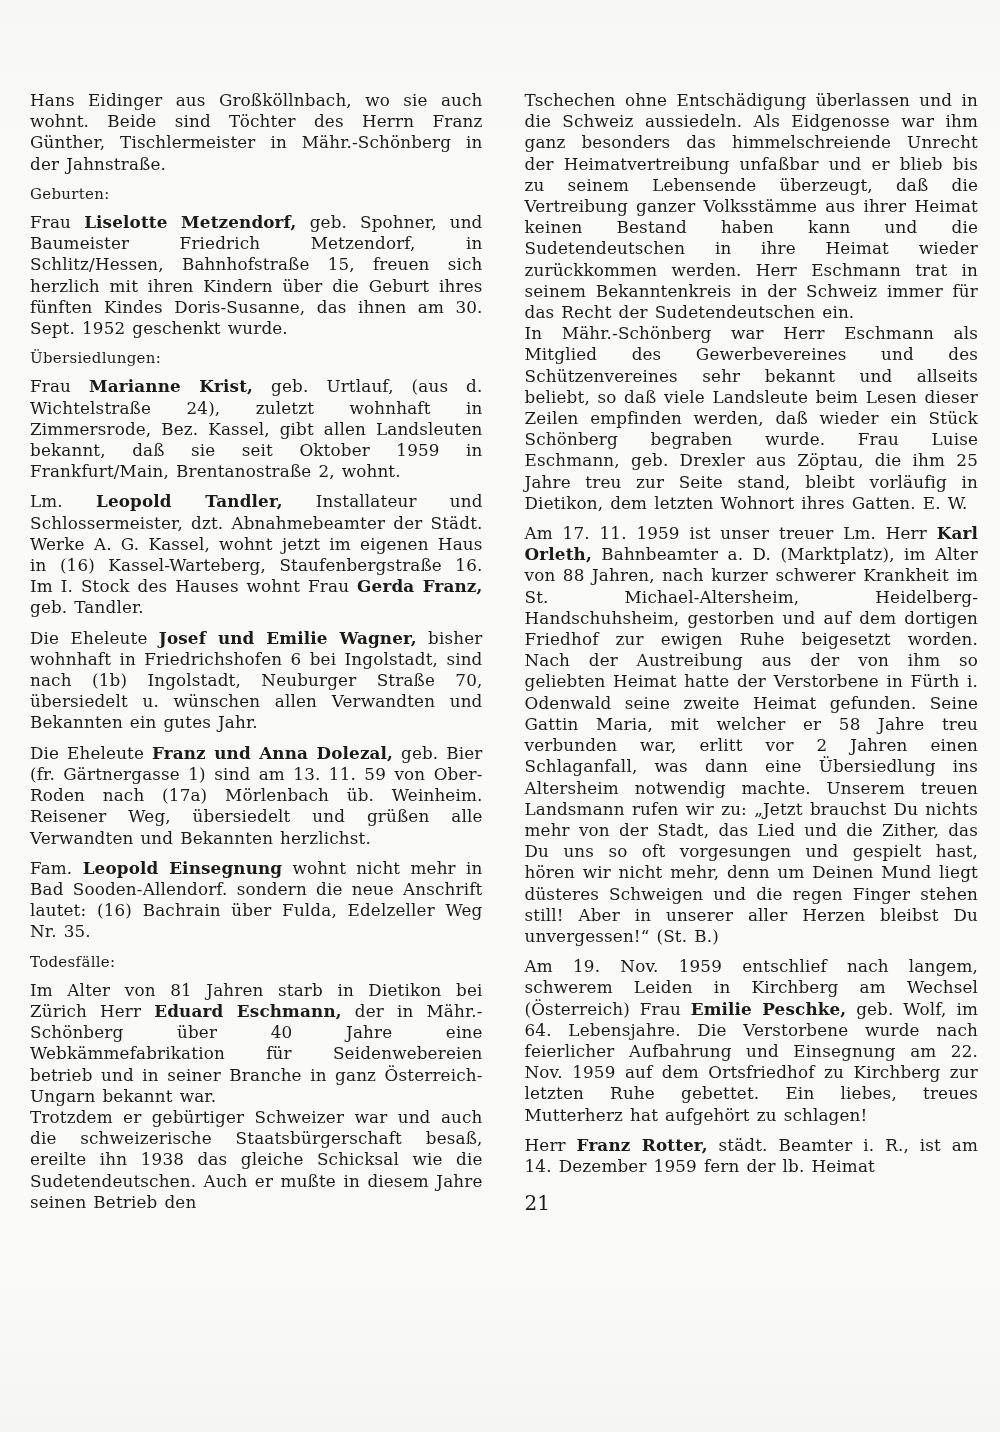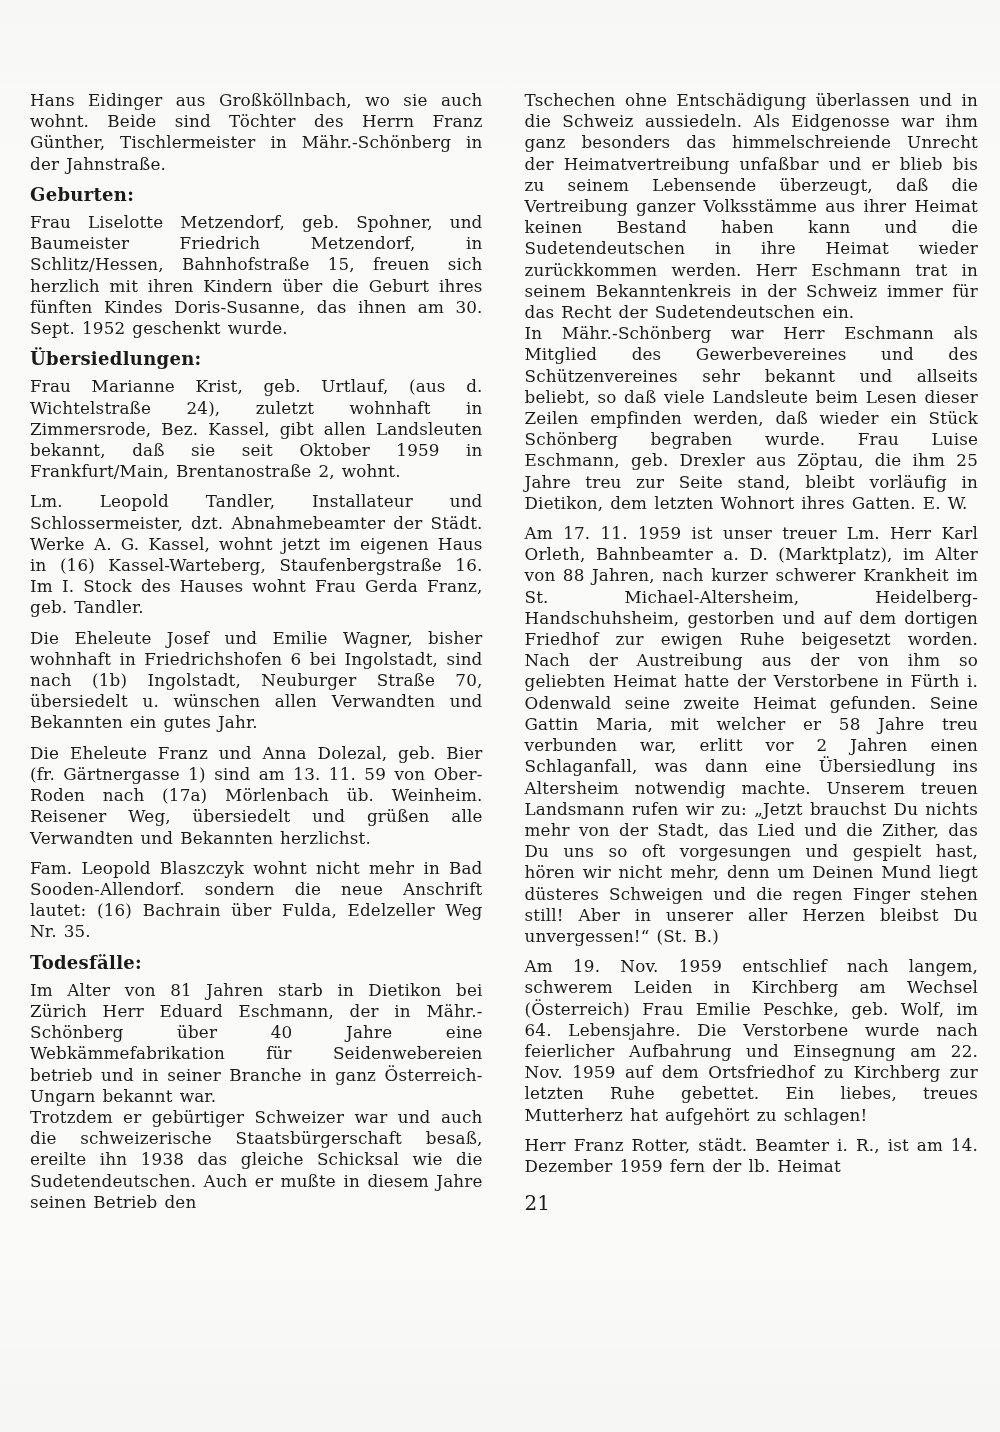--- a/index.html
+++ b/index.html
@@ -42,28 +42,28 @@
     text-align: justify;
     text-justify: inter-word;
     letter-spacing: 0.15px;
     word-spacing: 1.5px;
     hyphens: auto;
   }
   .para.mb0 {
     margin-bottom: 0;
   }
   .heading {
-    font-size: 18px;
-    font-weight: bold;
+    font-size: 15px;
+    font-weight: normal;
     margin: 4px 0 7px 0;
     letter-spacing: 0.3px;
     line-height: 21.2px;
   }
   .bold {
-    font-weight: normal;
+    font-weight: bold;
   }
   .pagenum {
     text-align: left;
     font-weight: normal;
     font-size: 20px;
     margin-top: 14px;
     padding-right: 12px;
     line-height: 24px;
   }
 </style>
@@ -75,21 +75,21 @@
 
     <div class="col left">
       <p class="para"><span>Hans Eidinger aus Großköllnbach, wo sie auch wohnt. Beide sind Töchter des Herrn Franz Günther, Tischlermeister in Mähr.-Schönberg in der Jahnstraße.</span></p>
       <h2 class="heading">Geburten:</h2>
       <p class="para"><span>Frau </span><span class="bold">Liselotte Metzendorf,</span><span> geb. Spohner, und Baumeister Friedrich Metzendorf, in Schlitz/Hessen, Bahnhofstraße 15, freuen sich herzlich mit ihren Kindern über die Geburt ihres fünften Kindes Doris-Susanne, das ihnen am 30. Sept. 1952 geschenkt wurde.</span></p>
       <h2 class="heading">Übersiedlungen:</h2>
       <p class="para"><span>Frau </span><span class="bold">Marianne Krist,</span><span> geb. Urtlauf, (aus d. Wichtelstraße 24), zuletzt wohnhaft in Zimmersrode, Bez. Kassel, gibt allen Landsleuten bekannt, daß sie seit Oktober 1959 in Frankfurt/Main, Brentanostraße 2, wohnt.</span></p>
       <p class="para"><span>Lm. </span><span class="bold">Leopold Tandler,</span><span> Installateur und Schlossermeister, dzt. Abnahmebeamter der Städt. Werke A. G. Kassel, wohnt jetzt im eigenen Haus in (16) Kassel-Warteberg, Staufenbergstraße 16. Im I. Stock des Hauses wohnt Frau </span><span class="bold">Gerda Franz,</span><span> geb. Tandler.</span></p>
       <p class="para"><span>Die Eheleute </span><span class="bold">Josef und Emilie Wagner,</span><span> bisher wohnhaft in Friedrichshofen 6 bei Ingolstadt, sind nach (1b) Ingolstadt, Neuburger Straße 70, übersiedelt u. wünschen allen Verwandten und Bekannten ein gutes Jahr.</span></p>
       <p class="para"><span>Die Eheleute </span><span class="bold">Franz und Anna Dolezal,</span><span> geb. Bier (fr. Gärtnergasse 1) sind am 13. 11. 59 von Ober-Roden nach (17a) Mörlenbach üb. Weinheim. Reisener Weg, übersiedelt und grüßen alle Verwandten und Bekannten herzlichst.</span></p>
-      <p class="para"><span>Fam. </span><span class="bold">Leopold Blaszczyk</span><span> wohnt nicht mehr in Bad Sooden-Allendorf. sondern die neue Anschrift lautet: (16) Bachrain über Fulda, Edelzeller Weg Nr. 35.</span></p>
+      <p class="para"><span>Fam. </span><span class="bold">Leopold Einsegnung</span><span> wohnt nicht mehr in Bad Sooden-Allendorf. sondern die neue Anschrift lautet: (16) Bachrain über Fulda, Edelzeller Weg Nr. 35.</span></p>
       <h2 class="heading">Todesfälle:</h2>
       <p class="para mb0"><span>Im Alter von 81 Jahren starb in Dietikon bei Zürich Herr </span><span class="bold">Eduard Eschmann,</span><span> der in Mähr.-Schönberg über 40 Jahre eine Webkämmefabrikation für Seidenwebereien betrieb und in seiner Branche in ganz Österreich-Ungarn bekannt war.</span></p>
       <p class="para"><span>Trotzdem er gebürtiger Schweizer war und auch die schweizerische Staatsbürgerschaft besaß, ereilte ihn 1938 das gleiche Schicksal wie die Sudetendeutschen. Auch er mußte in diesem Jahre seinen Betrieb den</span></p>
     </div>
 
     <div class="col right">
       <p class="para mb0"><span>Tschechen ohne Entschädigung überlassen und in die Schweiz aussiedeln. Als Eidgenosse war ihm ganz besonders das himmelschreiende Unrecht der Heimatvertreibung unfaßbar und er blieb bis zu seinem Lebensende überzeugt, daß die Vertreibung ganzer Volksstämme aus ihrer Heimat keinen Bestand haben kann und die Sudetendeutschen in ihre Heimat wieder zurückkommen werden. Herr Eschmann trat in seinem Bekanntenkreis in der Schweiz immer für das Recht der Sudetendeutschen ein.</span></p>
       <p class="para"><span>In Mähr.-Schönberg war Herr Eschmann als Mitglied des Gewerbevereines und des Schützenvereines sehr bekannt und allseits beliebt, so daß viele Landsleute beim Lesen dieser Zeilen empfinden werden, daß wieder ein Stück Schönberg begraben wurde. Frau Luise Eschmann, geb. Drexler aus Zöptau, die ihm 25 Jahre treu zur Seite stand, bleibt vorläufig in Dietikon, dem letzten Wohnort ihres Gatten. E. W.</span></p>
       <p class="para"><span>Am 17. 11. 1959 ist unser treuer Lm. Herr </span><span class="bold">Karl Orleth,</span><span> Bahnbeamter a. D. (Marktplatz), im Alter von 88 Jahren, nach kurzer schwerer Krankheit im St. Michael-Altersheim, Heidelberg-Handschuhsheim, gestorben und auf dem dortigen Friedhof zur ewigen Ruhe beigesetzt worden. Nach der Austreibung aus der von ihm so geliebten Heimat hatte der Verstorbene in Fürth i. Odenwald seine zweite Heimat gefunden. Seine Gattin Maria, mit welcher er 58 Jahre treu verbunden war, erlitt vor 2 Jahren einen Schlaganfall, was dann eine Übersiedlung ins Altersheim notwendig machte. Unserem treuen Landsmann rufen wir zu: „Jetzt brauchst Du nichts mehr von der Stadt, das Lied und die Zither, das Du uns so oft vorgesungen und gespielt hast, hören wir nicht mehr, denn um Deinen Mund liegt düsteres Schweigen und die regen Finger stehen still! Aber in unserer aller Herzen bleibst Du unvergessen!“ (St. B.)</span></p>
       <p class="para"><span>Am 19. Nov. 1959 entschlief nach langem, schwerem Leiden in Kirchberg am Wechsel (Österreich) Frau </span><span class="bold">Emilie Peschke,</span><span> geb. Wolf, im 64. Lebensjahre. Die Verstorbene wurde nach feierlicher Aufbahrung und Einsegnung am 22. Nov. 1959 auf dem Ortsfriedhof zu Kirchberg zur letzten Ruhe gebettet. Ein liebes, treues Mutterherz hat aufgehört zu schlagen!</span></p>

